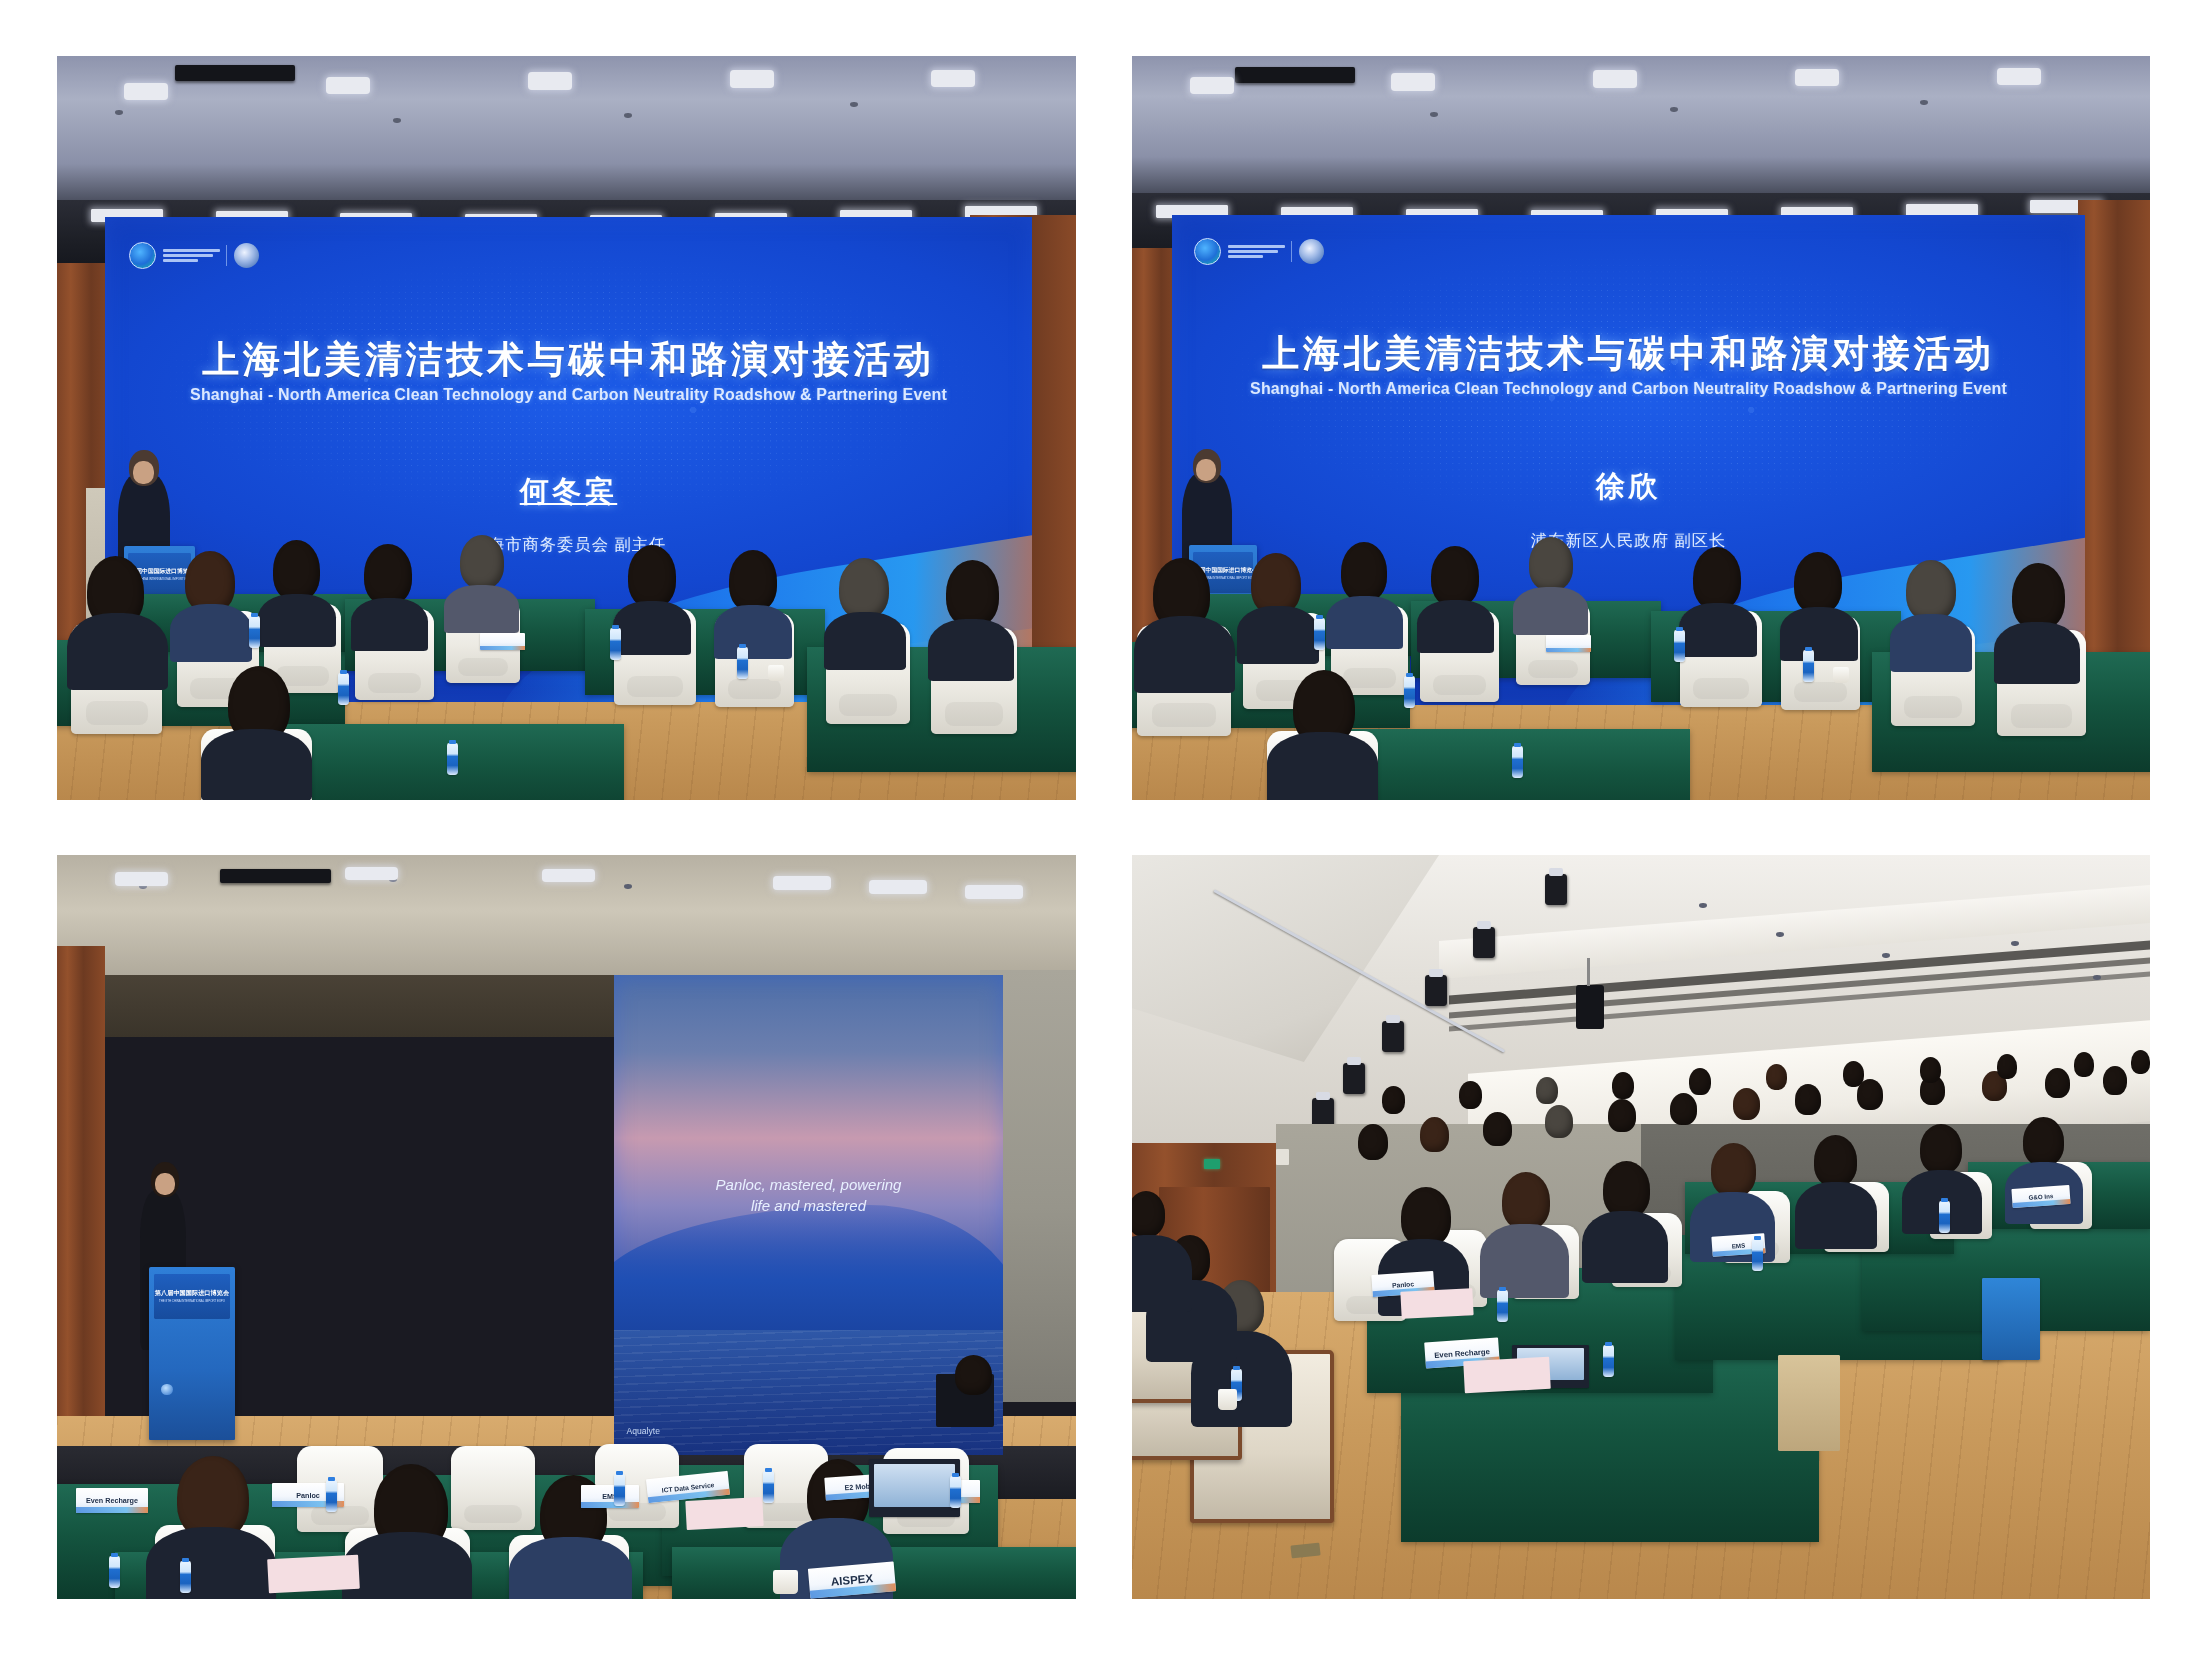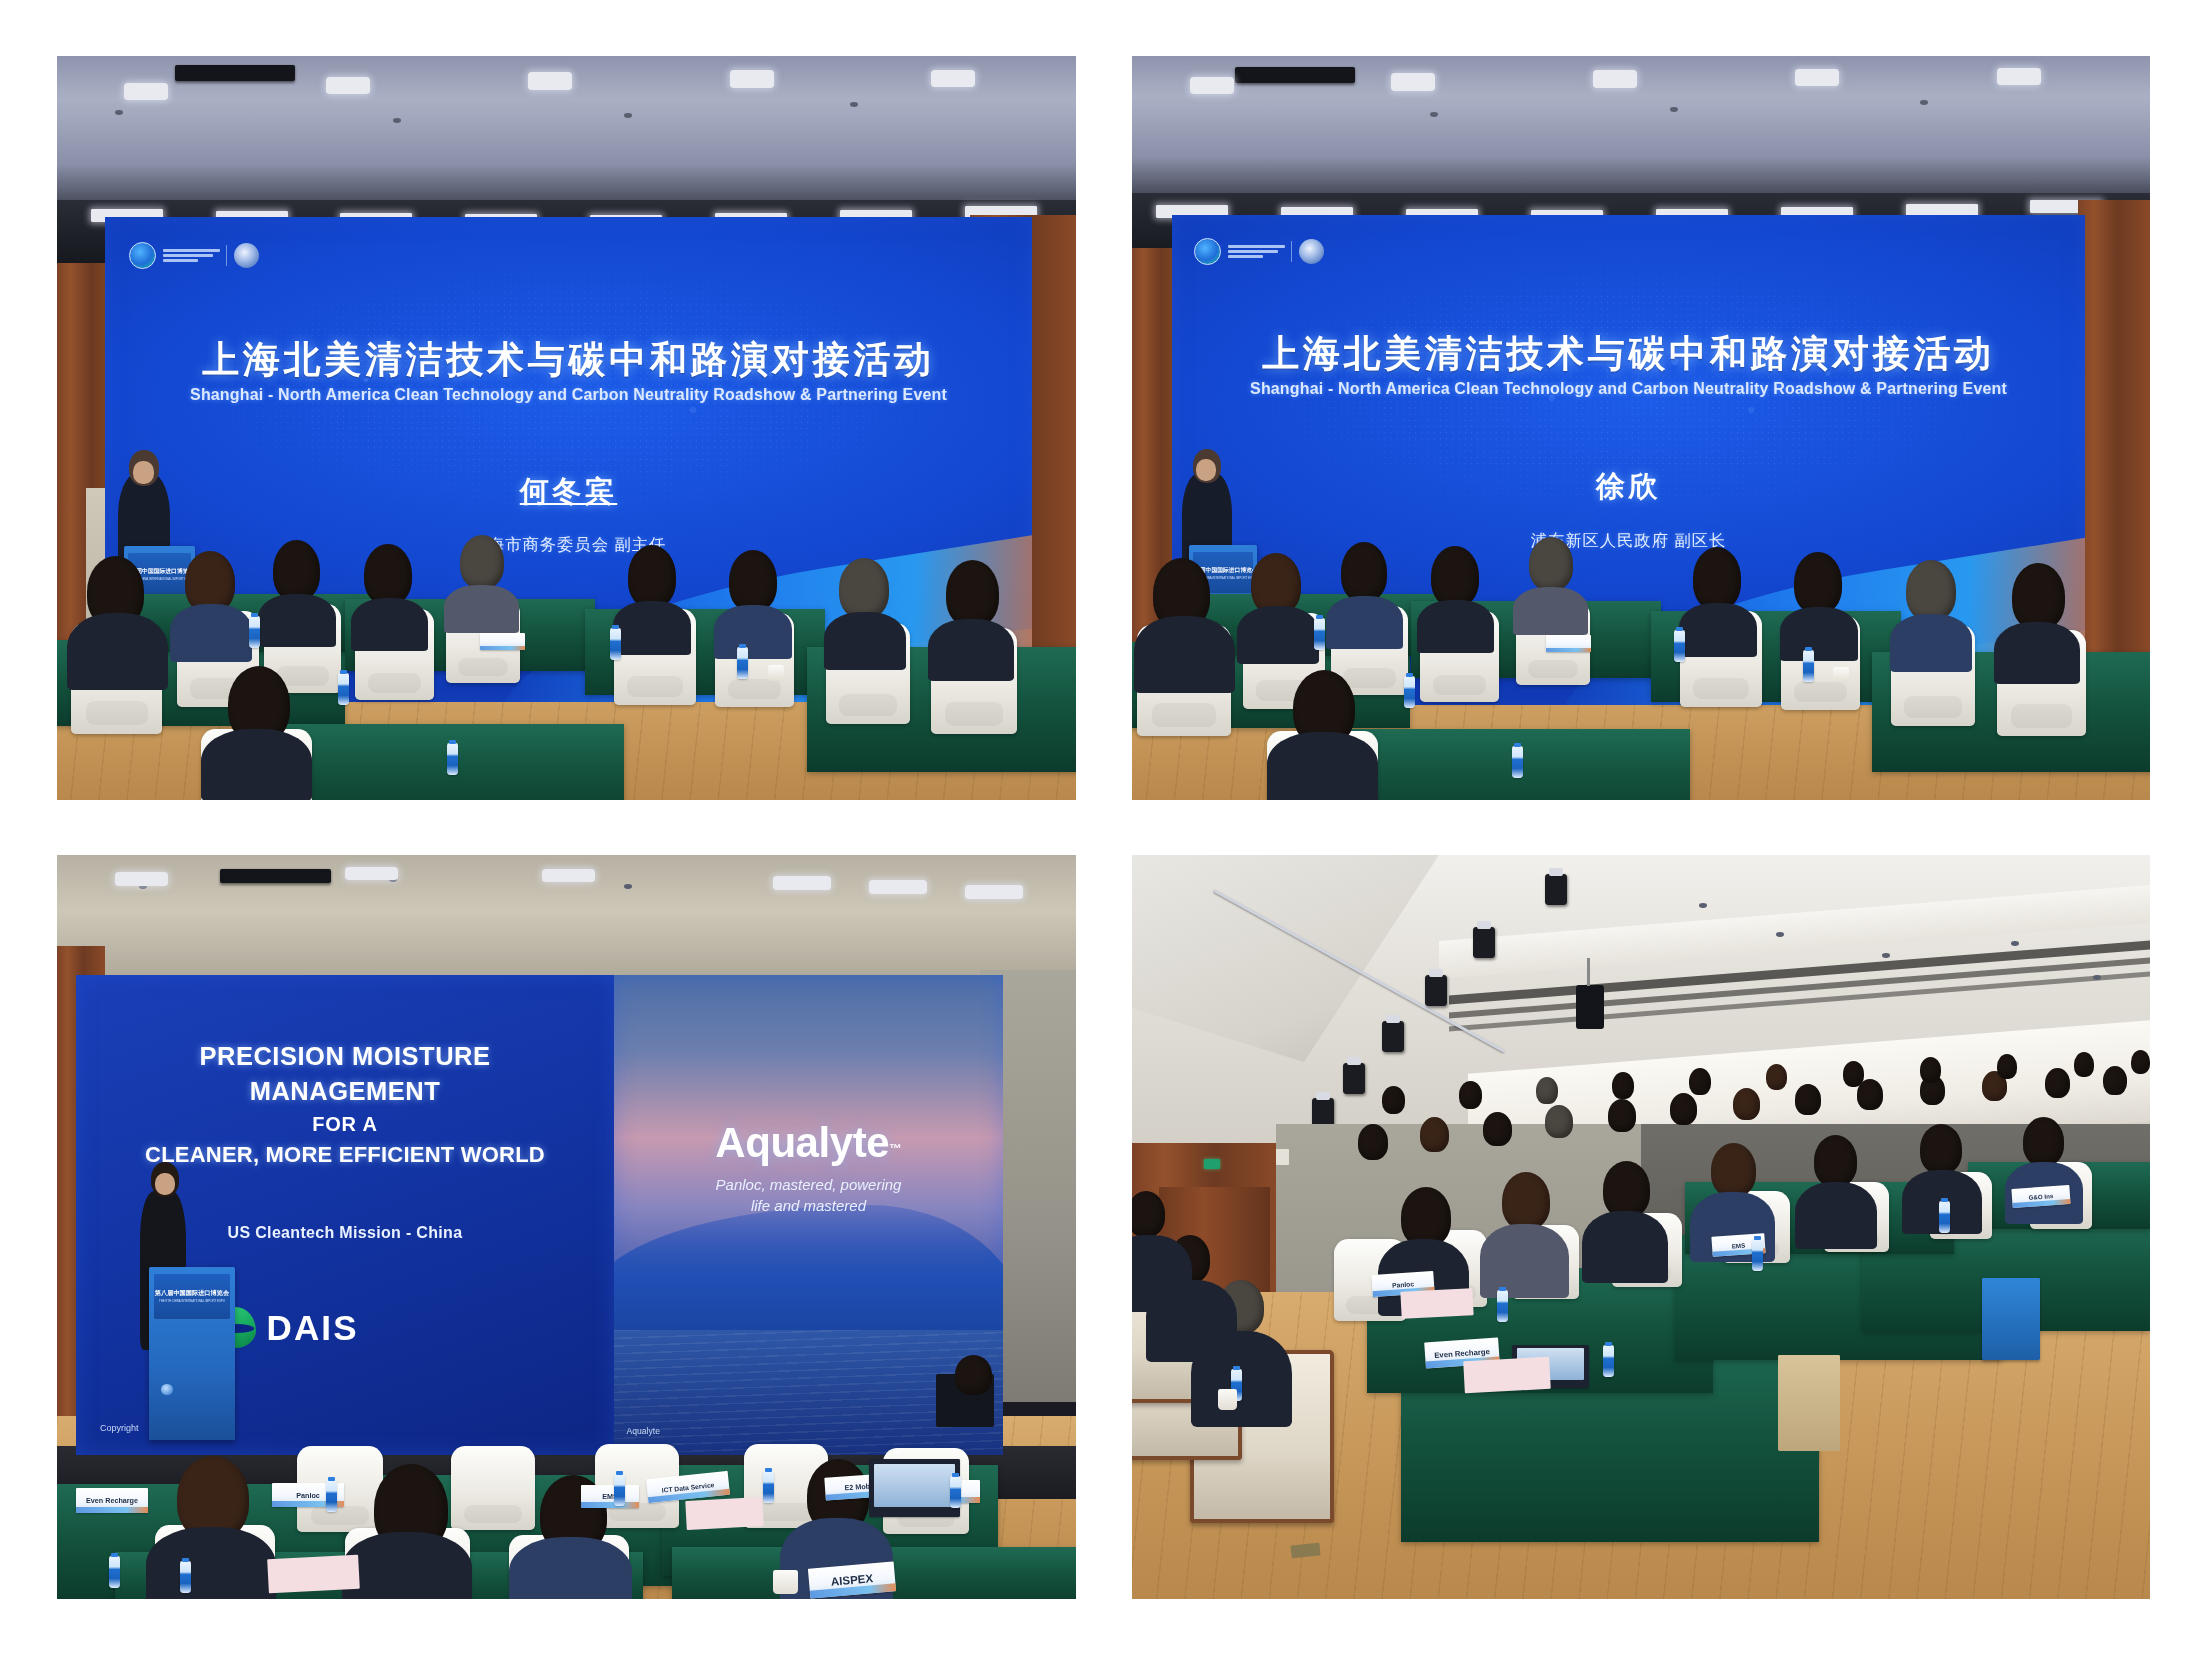--- a/index.html
+++ b/index.html
@@ -514,62 +514,30 @@
       <div class="lightbar" style="left:908px;top:30px;width:58px;height:14.4px;border-radius:3.8px;"></div>
       <div class="lightbar" style="left:58px;top:17.3px;width:53px;height:13.5px;border-radius:3.8px;"></div>
       <div class="lightbar" style="left:288px;top:11.5px;width:53px;height:13.5px;border-radius:3.8px;"></div>
       <div class="lightbar" style="left:485px;top:13.5px;width:53px;height:13.5px;border-radius:3.8px;"></div>
     </div>
     <div class="wall-wood" style="left:0;top:91px;width:48px;height:490px;"></div>
     <div class="wall-grey" style="right:0;top:115px;width:96px;height:432px;"></div>
     <div class="floor-wood" style="left:0;bottom:0;width:100%;height:183px;"></div>
     <div class="stage-front" style="left:0;top:591px;width:100%;height:53px;"></div>
 
-    <div class="led-screen" style="left:19px;top:120px;width:538px;height:480px;
-         background:linear-gradient(160deg,#1a3fb8 0%,#1334a4 45%,#0d2684 100%);">
-      <div style="position:absolute;left:0;top:67px;width:100%;text-align:center;color:#fff;
-                  font-size:25.5px;font-weight:700;letter-spacing:.02em;
-                  text-shadow:0 0 7.7px rgba(150,195,255,.7);">PRECISION MOISTURE</div>
-      <div style="position:absolute;left:0;top:102px;width:100%;text-align:center;color:#fff;
-                  font-size:25.5px;font-weight:700;letter-spacing:.02em;
-                  text-shadow:0 0 7.7px rgba(150,195,255,.7);">MANAGEMENT</div>
-      <div style="position:absolute;left:0;top:138px;width:100%;text-align:center;color:#fff;
-                  font-size:20px;font-weight:700;letter-spacing:.04em;">FOR A</div>
-      <div style="position:absolute;left:0;top:167px;width:100%;text-align:center;color:#fff;
-                  font-size:22px;font-weight:700;letter-spacing:.01em;
-                  text-shadow:0 0 7.7px rgba(150,195,255,.7);">CLEANER, MORE EFFICIENT WORLD</div>
-      <div style="position:absolute;left:0;top:249px;width:100%;text-align:center;color:#eaf2ff;
-                  font-size:16px;font-weight:600;letter-spacing:.02em;">US Cleantech Mission - China</div>
-
-      <div style="position:absolute;left:139px;top:332px;display:flex;align-items:center;gap:10.6px;">
-        <div style="width:41px;height:41px;border-radius:50% 50% 50% 50%/58% 58% 42% 42%;
-                    background:linear-gradient(150deg,#34d27e 0%,#15a85c 60%,#0c7f45 100%);
-                    position:relative;">
-          <span style="position:absolute;left:2.9px;top:17.3px;width:36px;height:8.6px;border-radius:50%;
-                       background:#0d2684;"></span>
-        </div>
-        <span style="color:#fff;font-size:35px;font-weight:700;letter-spacing:.06em;">DAIS</span>
-      </div>
-
-      <div style="position:absolute;left:24px;bottom:22px;color:#c7d9f5;font-size:9px;">Copyright</div>
-    </div>
 
     <div class="led-screen" style="left:557px;top:120px;width:389px;height:480px;
          background:linear-gradient(180deg,#4d6ea8 0%,#6c7fae 16%,#c79ab0 34%,#8a86c0 48%,#2d4fa8 70%,#15318f 100%);">
       <div style="position:absolute;left:-6%;bottom:0;width:112%;height:52%;
                   background:linear-gradient(180deg,rgba(40,80,190,.35) 0%,#1f4fb4 30%,#163b92 70%,#10266d 100%);
                   border-radius:64% 36% 0 0/38% 50% 0 0;"></div>
       <div style="position:absolute;left:0;bottom:0;width:100%;height:26%;
                   background:repeating-linear-gradient(178deg, rgba(255,255,255,.07) 0 1.4px, rgba(0,0,0,0) 1.4px 7.7px),
                              linear-gradient(180deg,#2f58a8,#17317f);"></div>
 
-      <div style="position:absolute;left:0;top:144px;width:100%;text-align:center;">
-        <span style="color:#fff;font-size:42px;font-weight:600;letter-spacing:-.01em;
-                     text-shadow:0 0 11.5px rgba(120,180,255,.55);">Aqualyte</span><span style="color:#fff;font-size:12.5px;vertical-align:super;font-weight:600;">™</span>
-      </div>
       <div style="position:absolute;left:0;top:201px;width:100%;text-align:center;color:#e8f0ff;
                   font-size:15px;font-style:italic;font-weight:500;">Panloc, mastered, powering</div>
       <div style="position:absolute;left:0;top:222px;width:100%;text-align:center;color:#e8f0ff;
                   font-size:15px;font-style:italic;font-weight:500;">life and mastered</div>
       <div style="position:absolute;left:12.5px;bottom:19px;color:#c7d9f5;font-size:8.6px;">Aqualyte</div>
     </div>
 
     <div class="person-body" style="left:83px;top:336px;width:46px;height:159px;background:#15161c;border-radius:30% 30% 8% 8%;"></div>
     <div class="person-head" style="left:94px;top:307px;width:28px;height:35px;background:#241a14;"></div>
     <div class="person-face" style="left:98px;top:318px;width:20px;height:22px;"></div>

